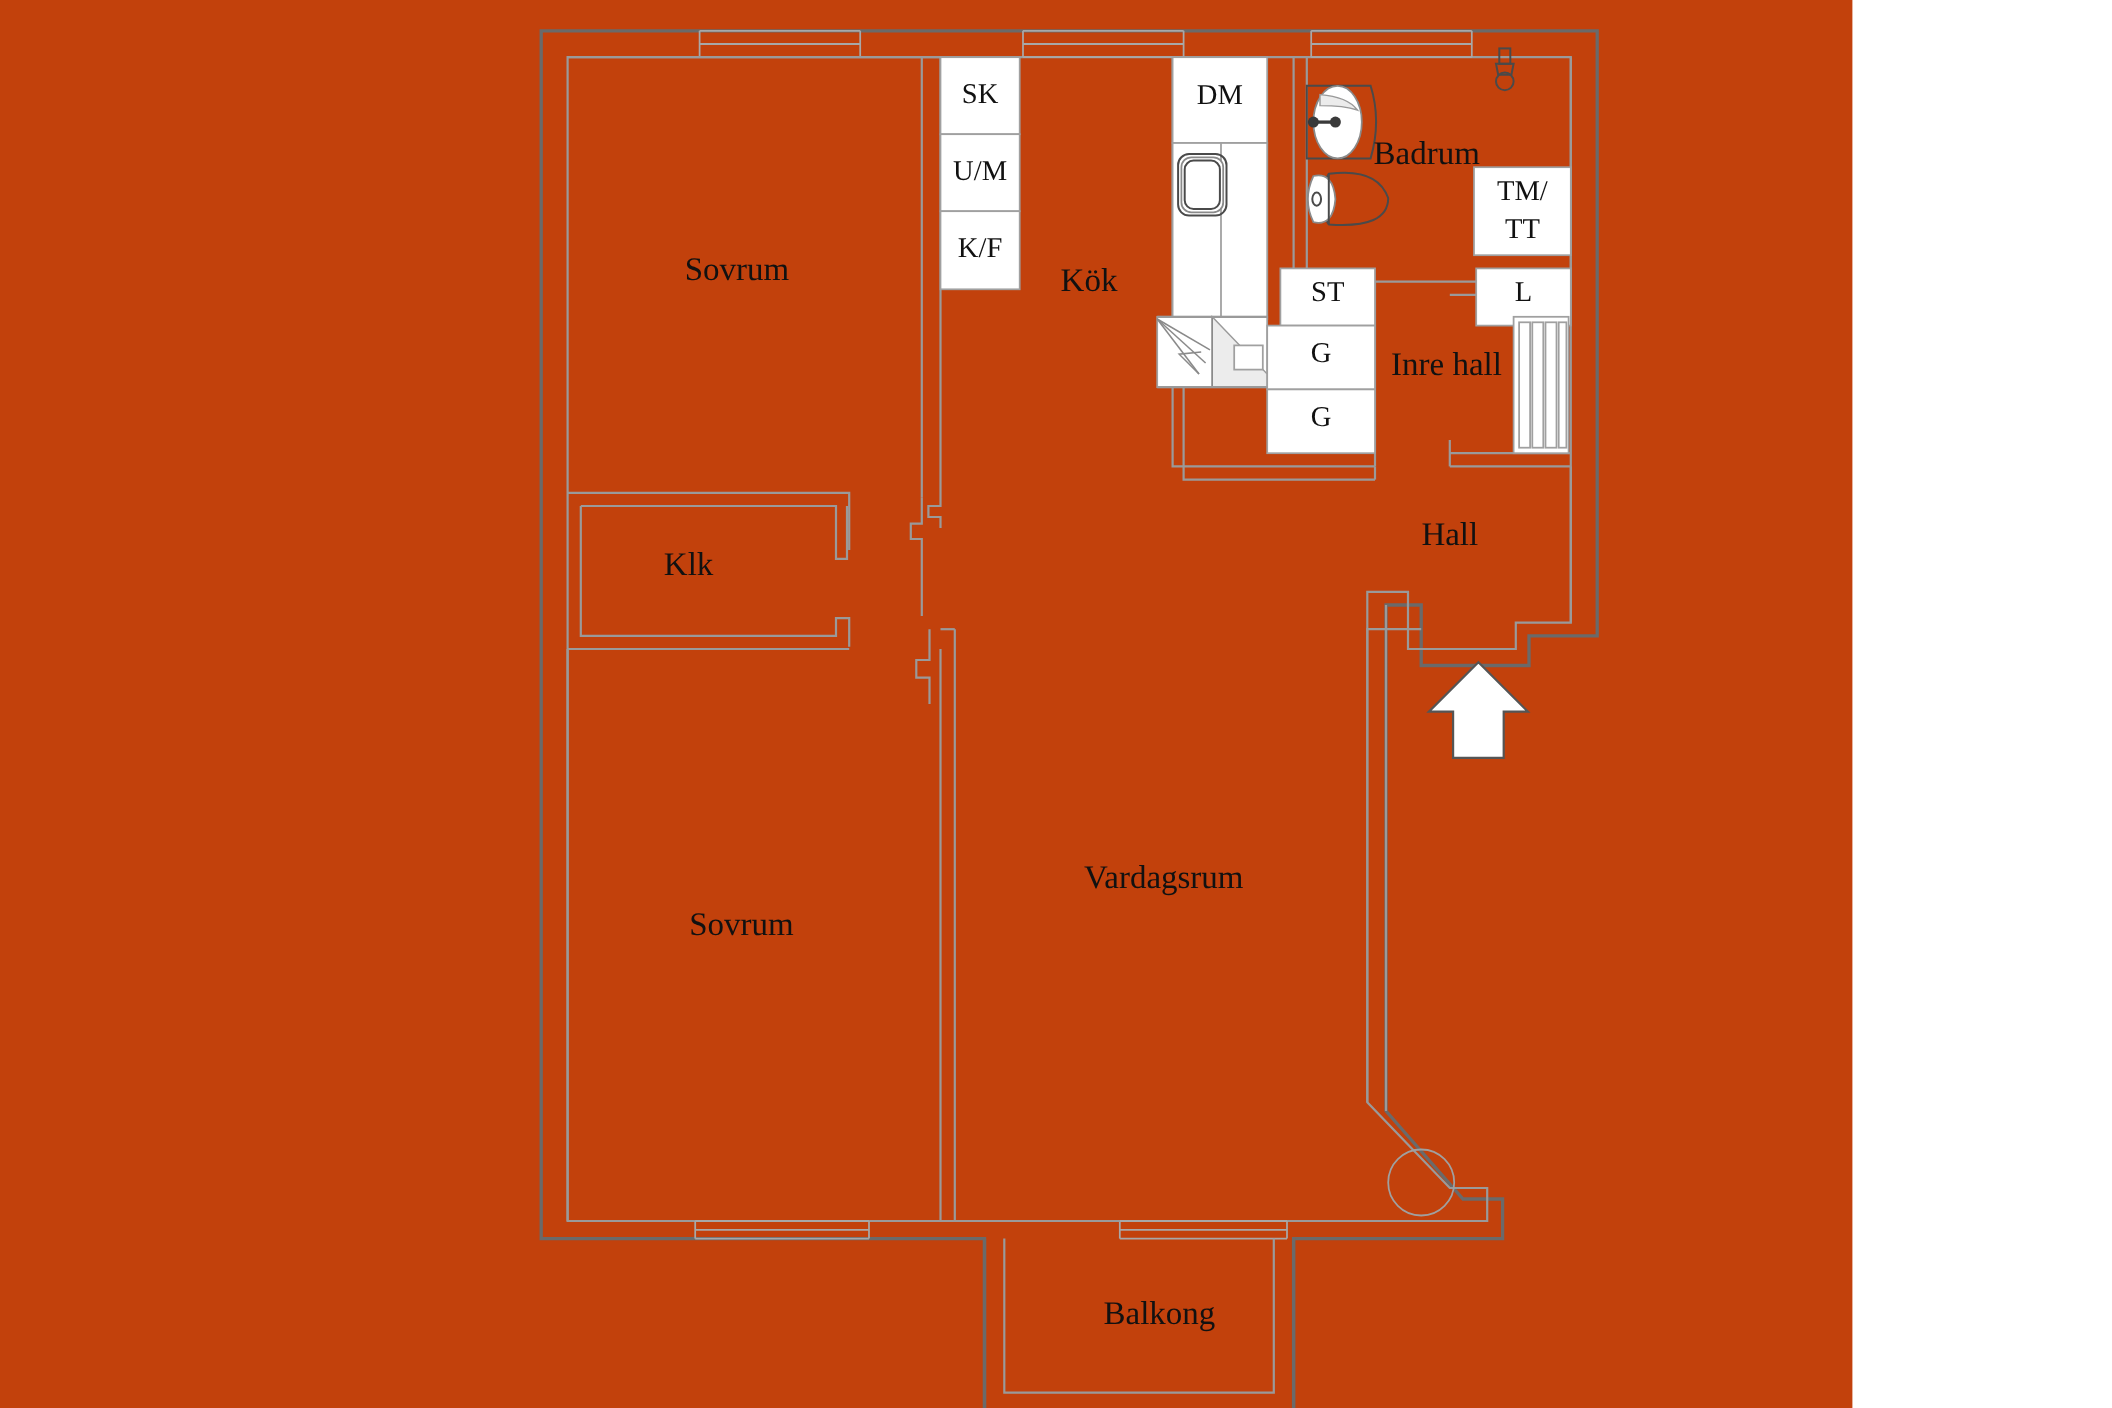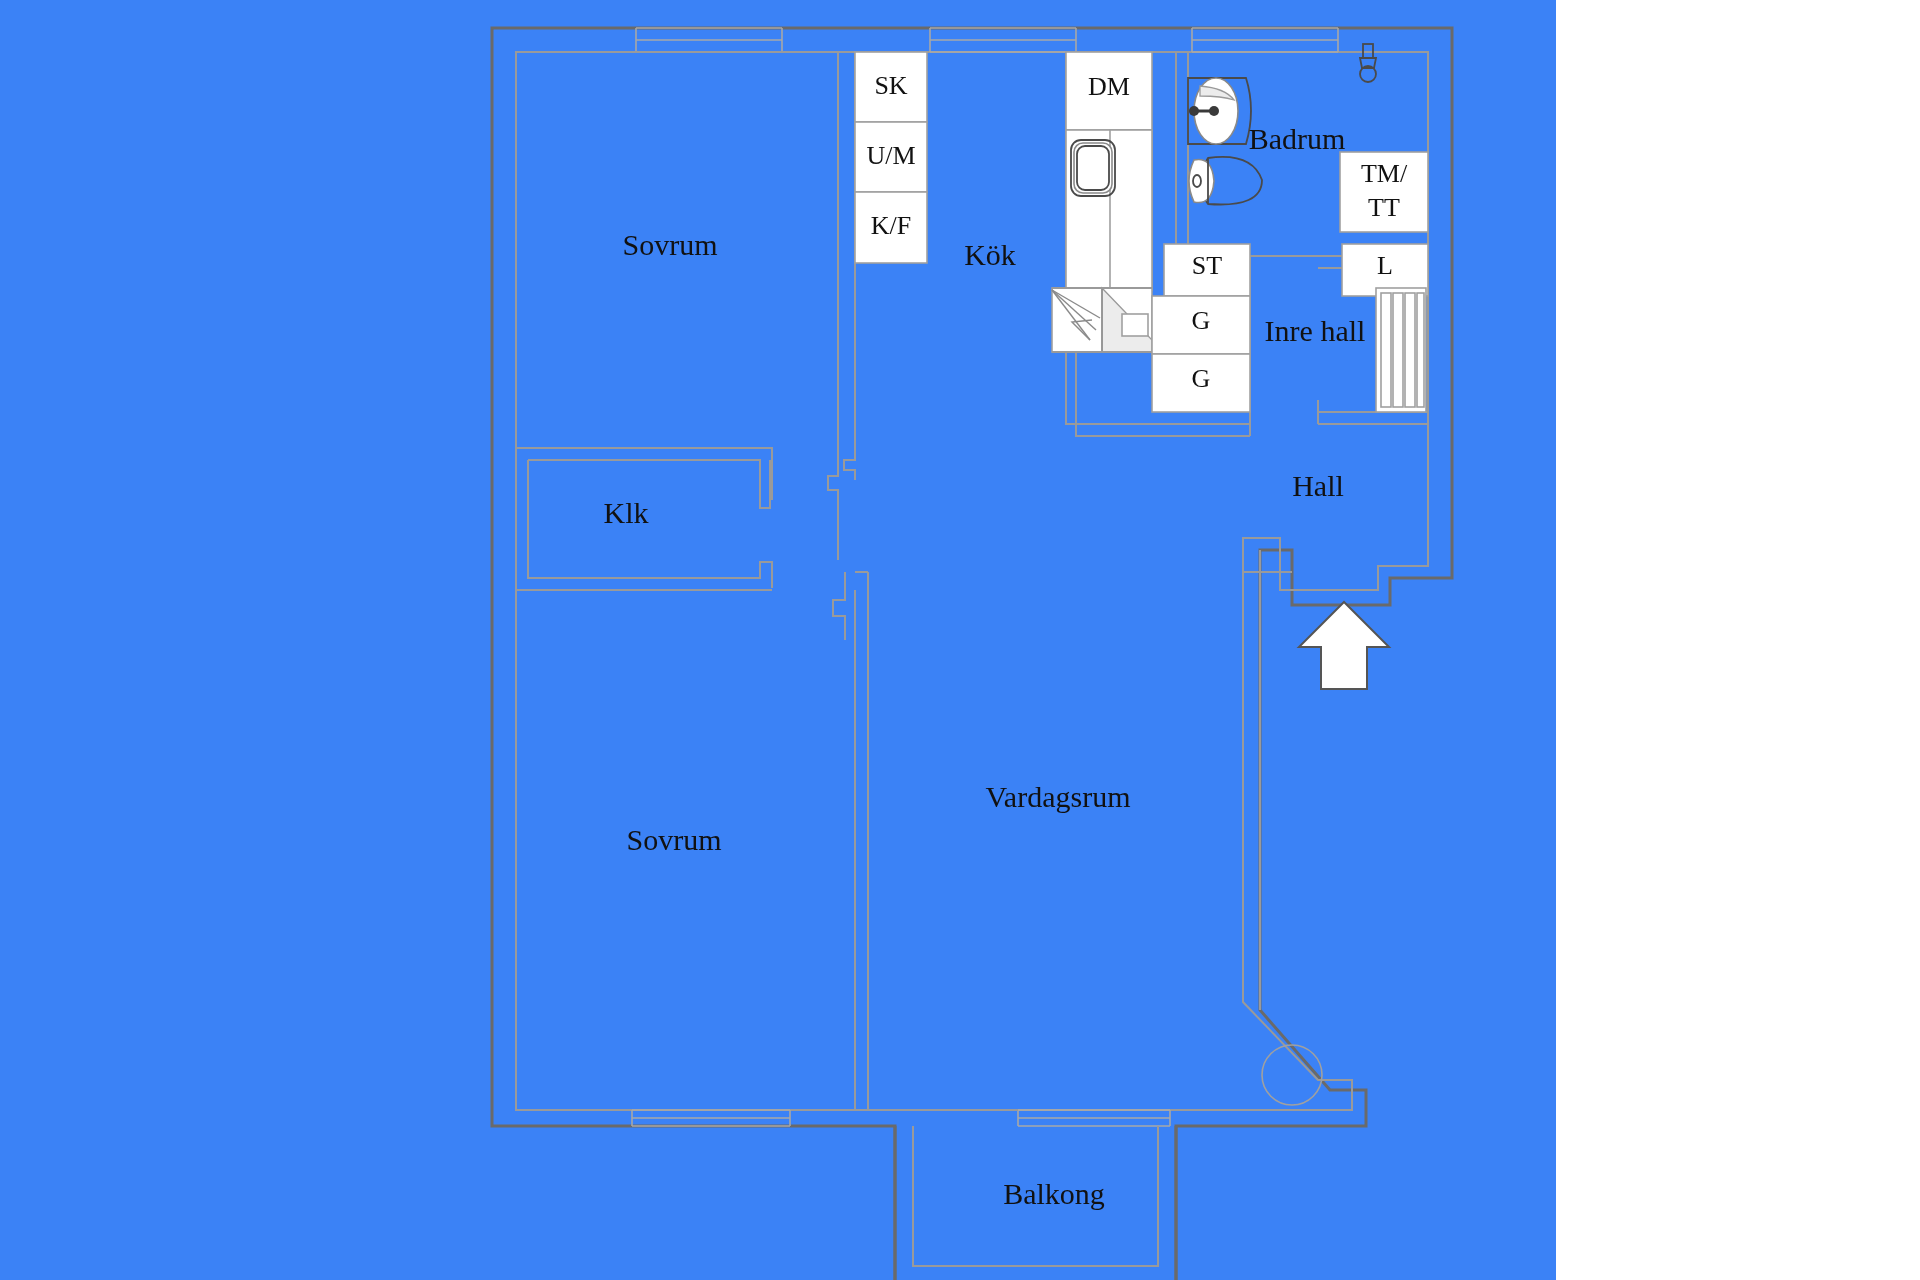--- a/index.html
+++ b/index.html
@@ -8,23 +8,23 @@
     background: #ffffff;
   }
   body {
     width: 1920px;
     height: 1280px;
     font-family: "Liberation Serif", "DejaVu Serif", serif;
     overflow: hidden;
   }
   #floorplan-root {
     position: relative;
-    width: 1556px;
+    width: 1684px;
     height: 1280px;
-    background: #3b82f6;
+    background: #c2410c;
   }
   svg#plan {
     display: block;
     width: 1920px;
     height: 1280px;
   }
   .wall-outer {
     fill: none;
     stroke: #6a6a6a;
     stroke-width: 3;

